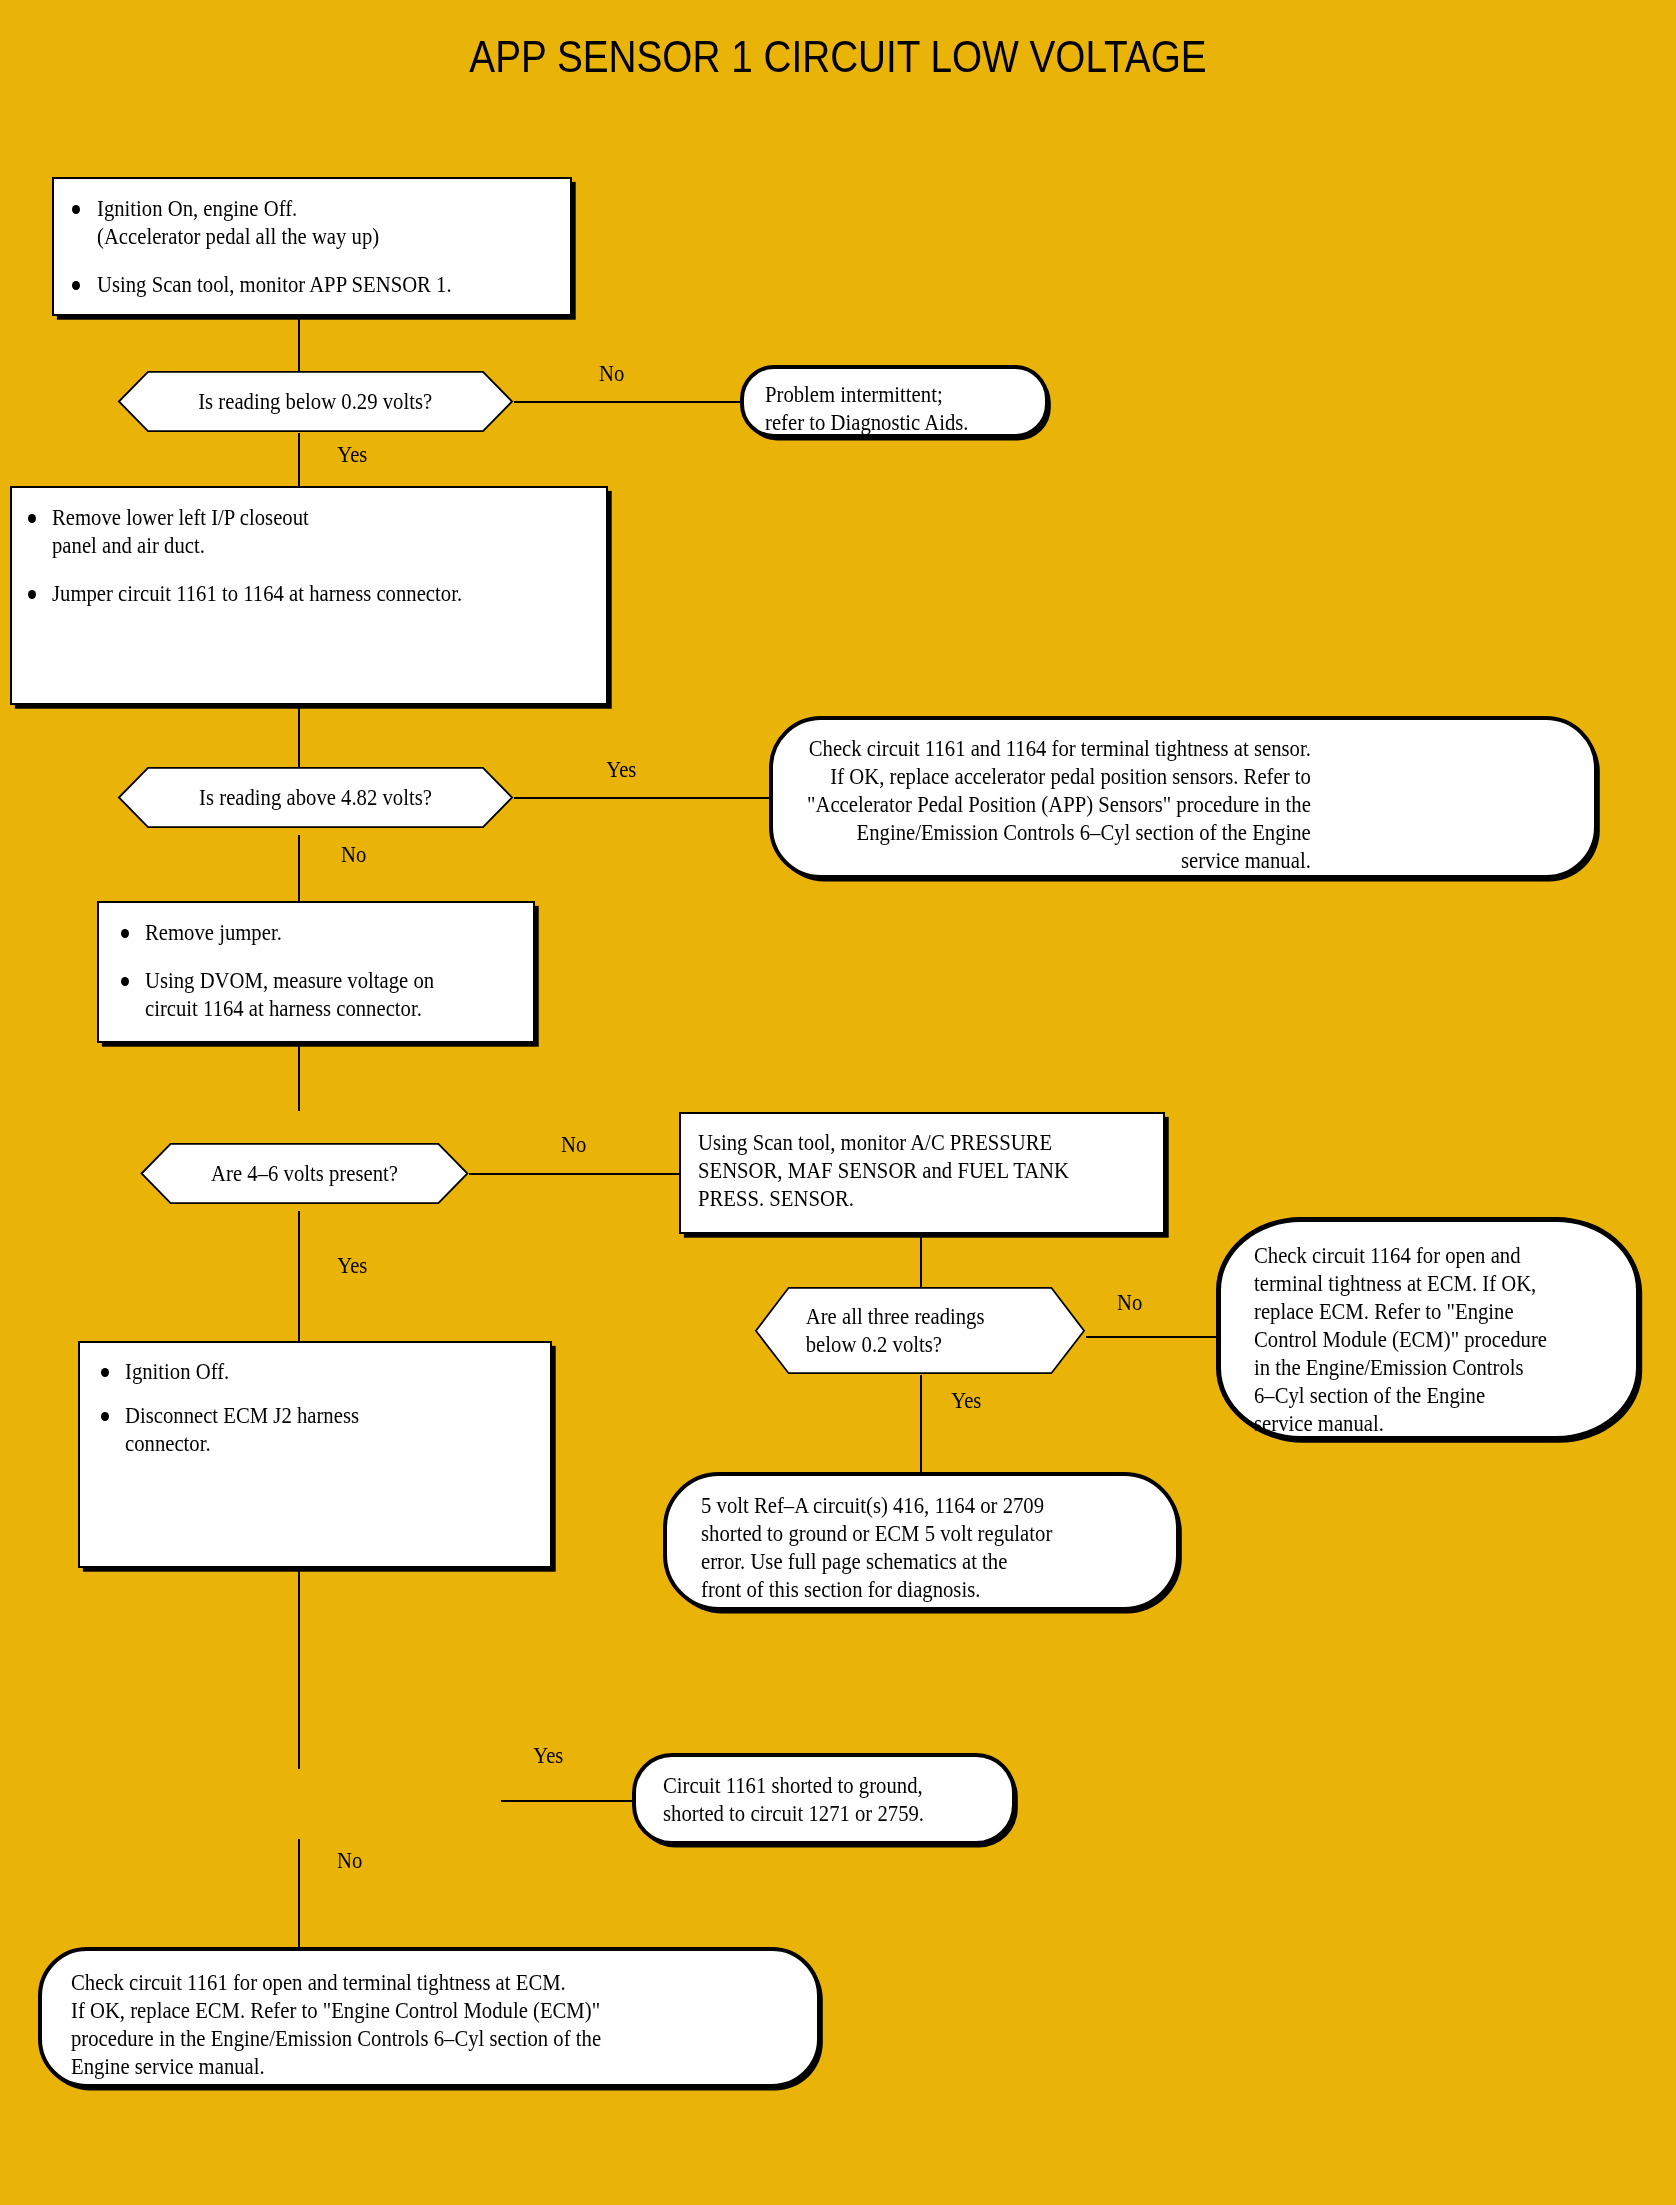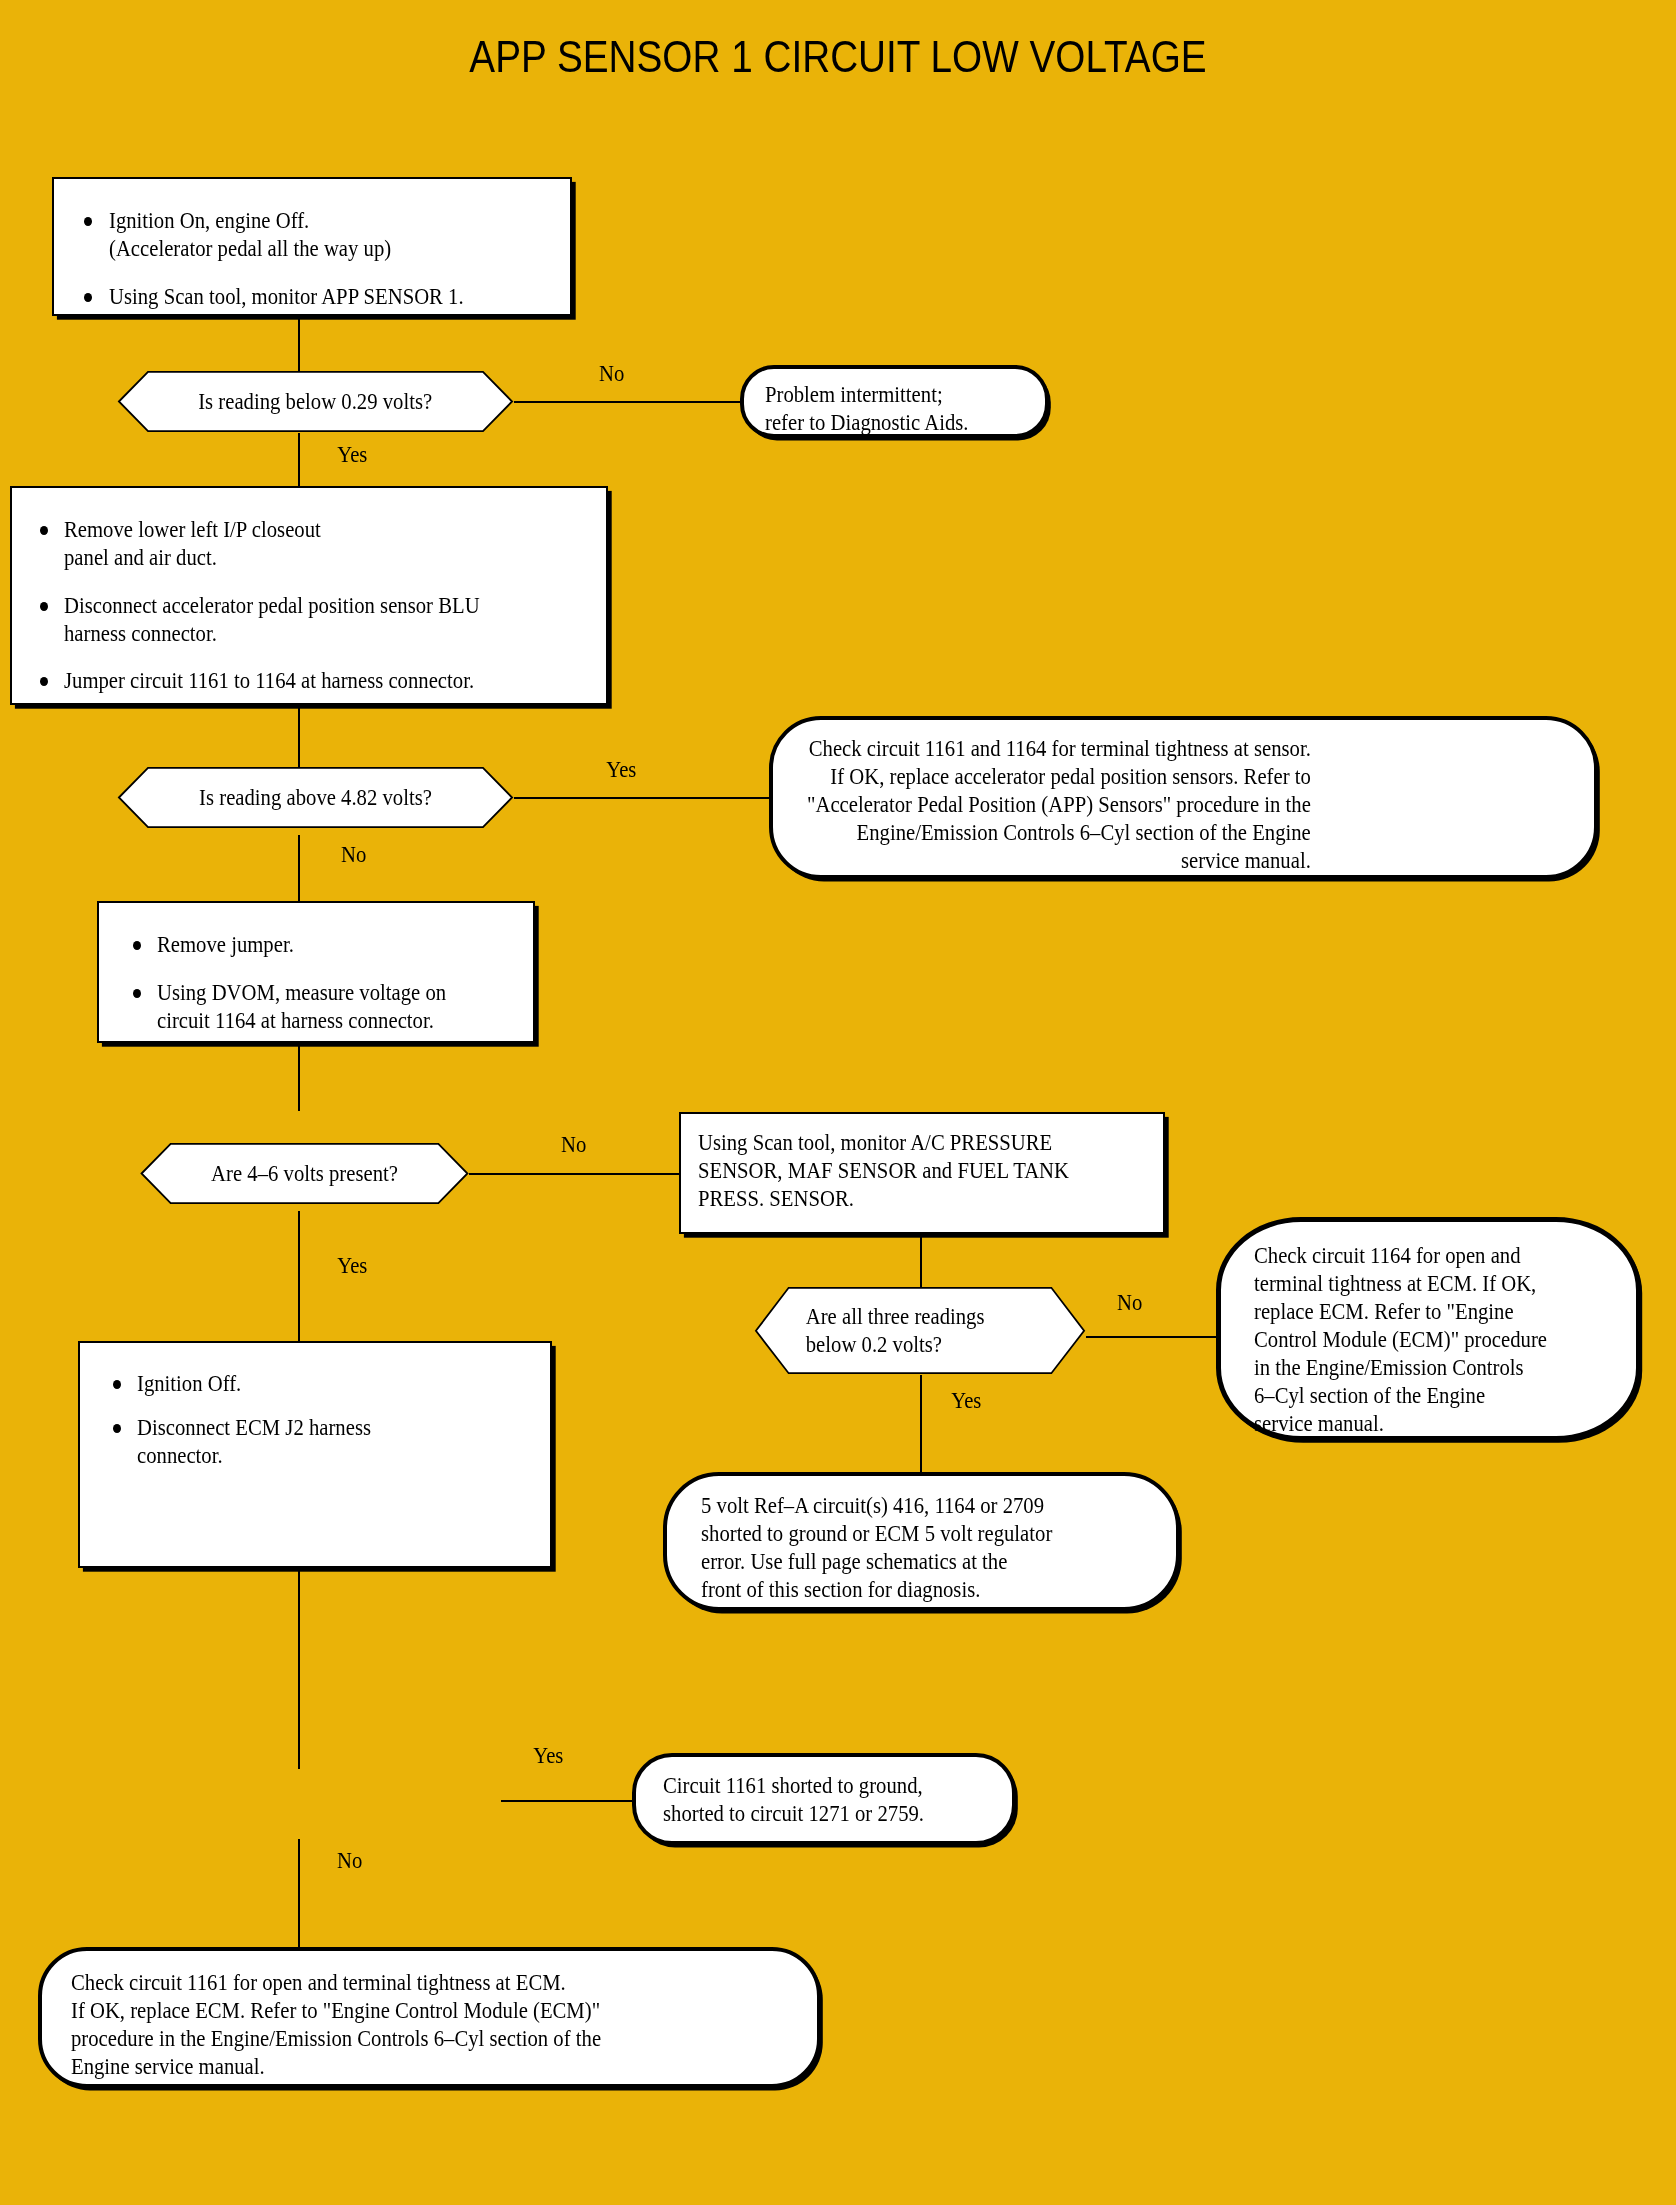--- a/index.html
+++ b/index.html
@@ -57,21 +57,21 @@
     position: absolute;
     font-size: 22.5px;
     line-height: 28px;
     transform: scaleX(0.92);
     transform-origin: left center;
     white-space: pre;
   }
   .bullets {
     position: absolute;
     list-style: none;
-    margin: 12px;
+    margin: 0;
     padding: 0;
   }
   .bullets li {
     position: relative;
     font-size: 22.5px;
     line-height: 28px;
     white-space: pre;
     padding-left: 28px;
     margin-bottom: 19.5px;
   }
@@ -202,22 +202,20 @@
 
   <div class="node term" style="left:740px; top:365px; width:309px; height:73px; border-radius:34px;">
     <div class="txt" style="left:20.7px; top:12px;"><span>Problem intermittent;
 refer to Diagnostic Aids.</span></div>
   </div>
 
   <div class="node proc" style="left:10.3px; top:486px; width:598px; height:219px;font-family:Liberation Serif, serif;">
     <ul class="bullets" style="left:12px; top:16px; width:577px;">
       <li><span>Remove lower left I/P closeout
 panel and air duct.</span></li>
-      <li><span>Disconnect accelerator pedal position sensor BLU
-harness connector.</span></li>
       <li><span>Jumper circuit 1161 to 1164 at harness connector.</span></li>
     </ul>
   </div>
 
   <div class="decision" style="left:117px; top:766px; width:397px; height:63px;">
     <svg width="397" height="63" viewBox="0 0 653 104">
       <polygon points="2,52 50,3 603,3 651,52 603,101 50,101" fill="#ffffff" stroke="#000000" stroke-width="3"></polygon>
     </svg>
     <div class="dtxt"><span>Is reading above 4.82 volts?</span></div>
   </div>

